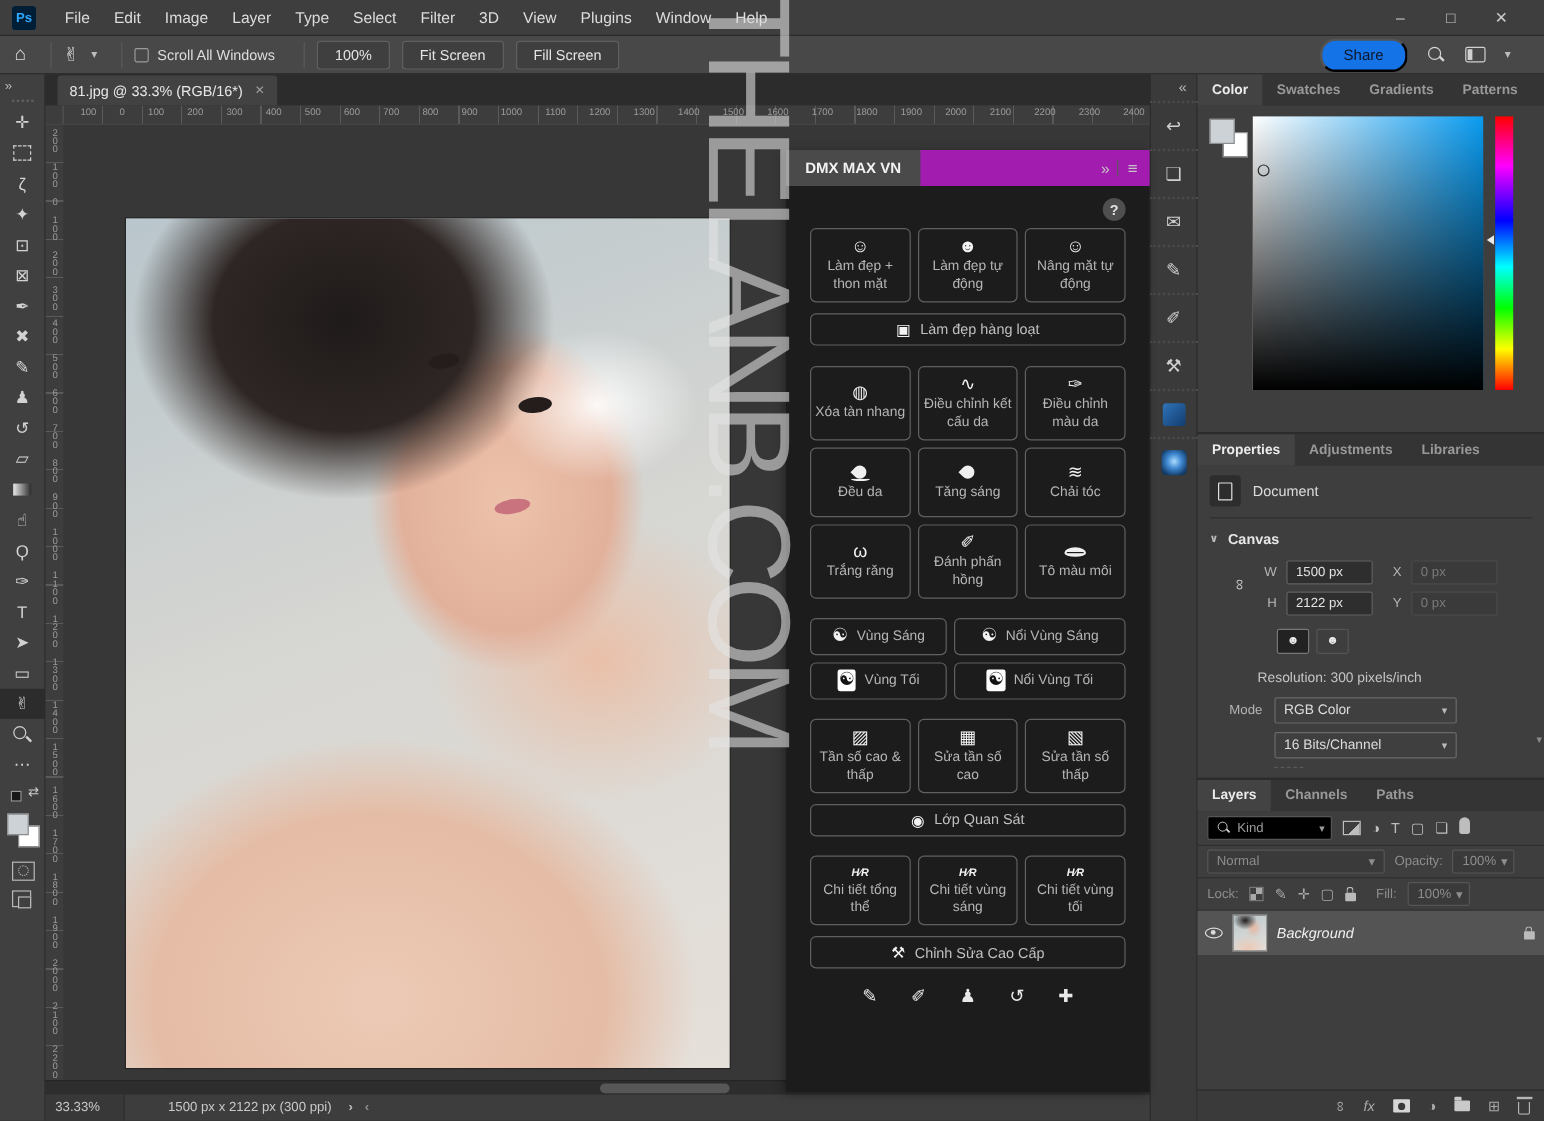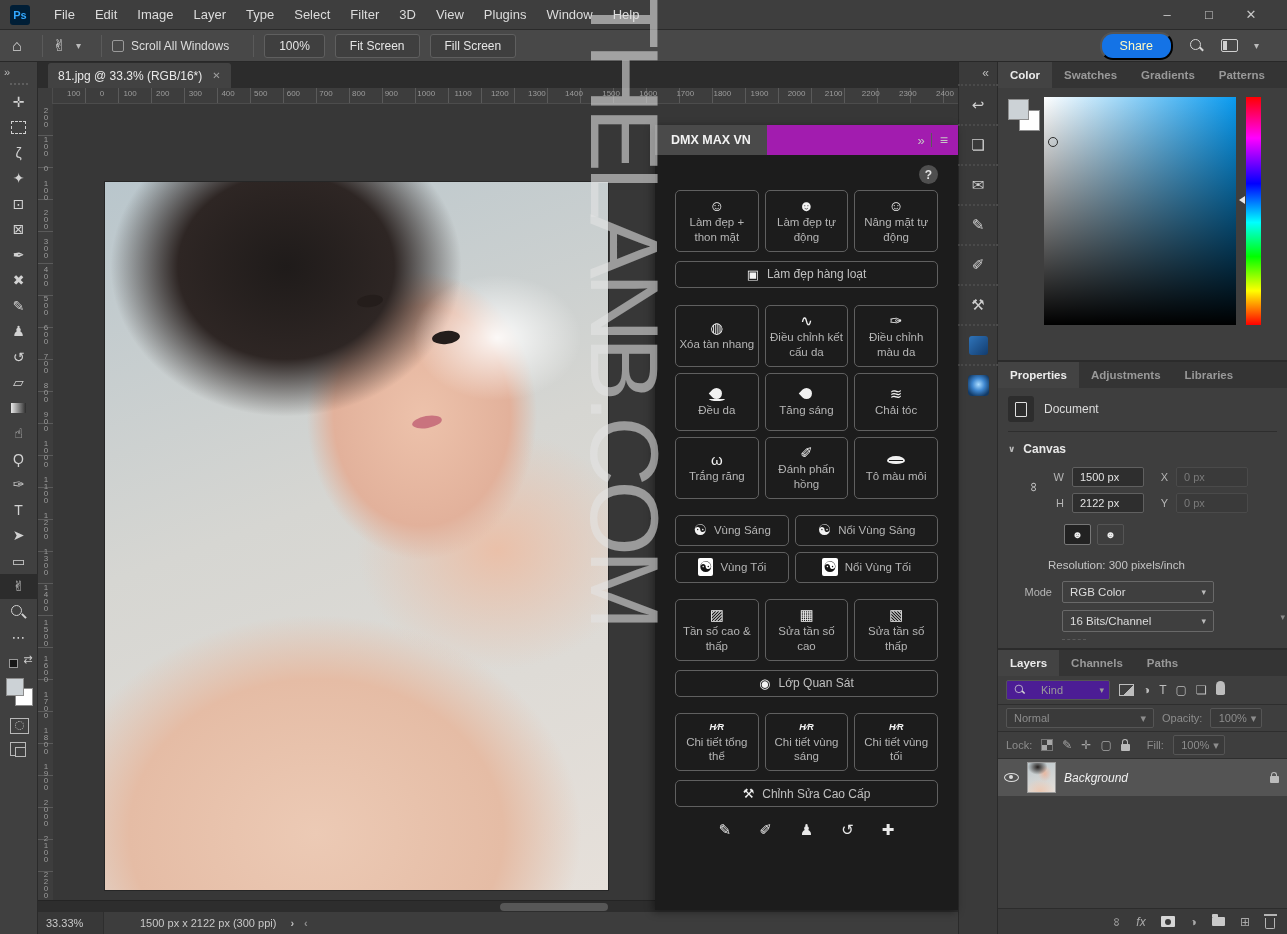--- a/index.html
+++ b/index.html
@@ -17,21 +17,21 @@
 
   
   .optionsbar { height:32px; background:#484848; border-bottom:1px solid #282828; display:flex; align-items:center; padding:0 12px; }
   .opt-icon { color:#d8d8d8; font-size:16px; margin-right:10px; }
   .chev { color:#bbb; font-size:10px; margin-right:10px; }
   .vdiv { width:1px; height:22px; background:#5a5a5a; margin:0 10px; }
   .checkbox { width:12px; height:12px; border:1px solid #9a9a9a; border-radius:2px; background:transparent; margin-right:7px; }
   .opt-label { color:#ddd; font-size:12px; margin-right:14px; }
   .opt-btn { background:#3f3f3f; border:1px solid #5f5f5f; border-radius:3px; color:#e5e5e5; font-size:12px; padding:4px 14px; margin-right:10px; }
   .opt-right { margin-left:auto; display:flex; align-items:center; gap:16px; padding-right:6px; }
-  .share-btn { background:#1473e6; color:#fef9c3; font-size:12.5px; border-radius:13px; padding:5px 18px; }
+  .share-btn { background:#1473e6; color:#0f172a; font-size:12.5px; border-radius:13px; padding:5px 18px; }
   .mag { position:relative; width:16px; height:16px; display:inline-block; }
   .mag::before { content:""; position:absolute; left:1px; top:1px; width:9px; height:9px; border:1.6px solid #d5d5d5; border-radius:50%; }
   .mag::after { content:""; position:absolute; left:10px; top:10px; width:5px; height:1.8px; background:#d5d5d5; transform:rotate(45deg); }
   .ws-icon { width:17px; height:13px; border:1.5px solid #d0d0d0; border-radius:2px; position:relative; }
   .ws-icon::before { content:""; position:absolute; left:1px; top:1px; bottom:1px; width:4px; background:#d0d0d0; }
 
   
   .main { display:flex; height:872px; }
 
   
@@ -170,21 +170,21 @@
   .mode-label { width:32px; font-size:11px; color:#b5b5b5; text-align:right; }
   .dropdown { width:152px; height:22px; background:#3f3f3f; border:1px solid #696969; border-radius:2px; color:#ddd; font-size:11.5px; display:flex; align-items:center; padding:0 7px; }
   .dropdown .dd-chev { margin-left:auto; font-size:9px; color:#bbb; }
   .mode-dash { margin-left:54px; width:24px; border-top:1px dashed #5a5a5a; }
   .pscroll { position:absolute; right:2px; bottom:26px; color:#8a8a8a; font-size:9px; }
 
   
   .layers-panel { flex:1; }
   .layers-body { flex:1; display:flex; flex-direction:column; }
   .lfilter { height:29px; display:flex; align-items:center; padding:0 8px; gap:9px; border-bottom:1px solid #2e2e2e; }
-  .kind-box { width:104px; height:20px; background:#4c1d95; border:1px solid #555; border-radius:2px; display:flex; align-items:center; gap:15px; padding:0 5px; color:#9a9a9a; font-size:11px; }
+  .kind-box { width:104px; height:20px; background:#000000; border:1px solid #555; border-radius:2px; display:flex; align-items:center; gap:5px; padding:0 5px; color:#9a9a9a; font-size:11px; }
   .kind-box .mag { transform:scale(.75); margin-right:-2px; }
   .kind-box .dd-chev { margin-left:auto; font-size:9px; }
   .lf-icon { color:#bdbdbd; font-size:12px; }
   .lf-pic { width:15px; height:12px; border:1px solid #bdbdbd; background:linear-gradient(135deg,transparent 58%,#bdbdbd 58%); }
   .lf-switch { width:9px; height:14px; background:#bdbdbd; border-radius:5px 5px 2px 2px; position:relative; top:-2px; }
   .lblend { height:27px; display:flex; align-items:center; padding:0 8px; gap:8px; border-bottom:1px solid #2e2e2e; }
   .blend-dd { width:148px; height:20px; background:#3a3a3a; border:1px solid #555; border-radius:2px; color:#8d8d8d; font-size:11px; display:flex; align-items:center; padding:0 7px; }
   .gray-label { color:#8d8d8d; font-size:11px; }
   .mini-dd { width:52px; height:20px; background:#3a3a3a; border:1px solid #555; border-radius:2px; color:#8d8d8d; font-size:11px; display:flex; align-items:center; justify-content:flex-end; padding:0 5px; gap:4px; }
   .llock { height:27px; display:flex; align-items:center; padding:0 8px; gap:9px; border-bottom:1px solid #2e2e2e; }

